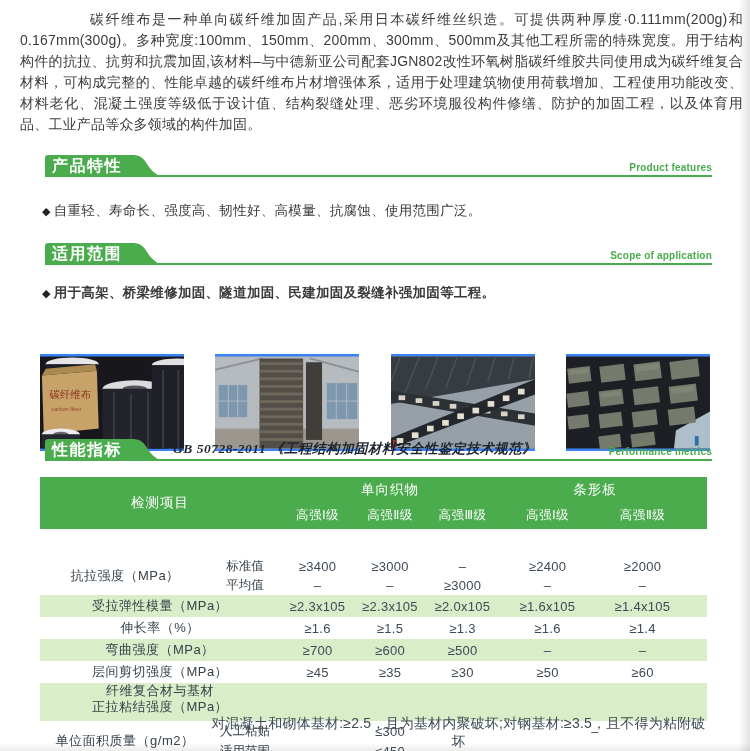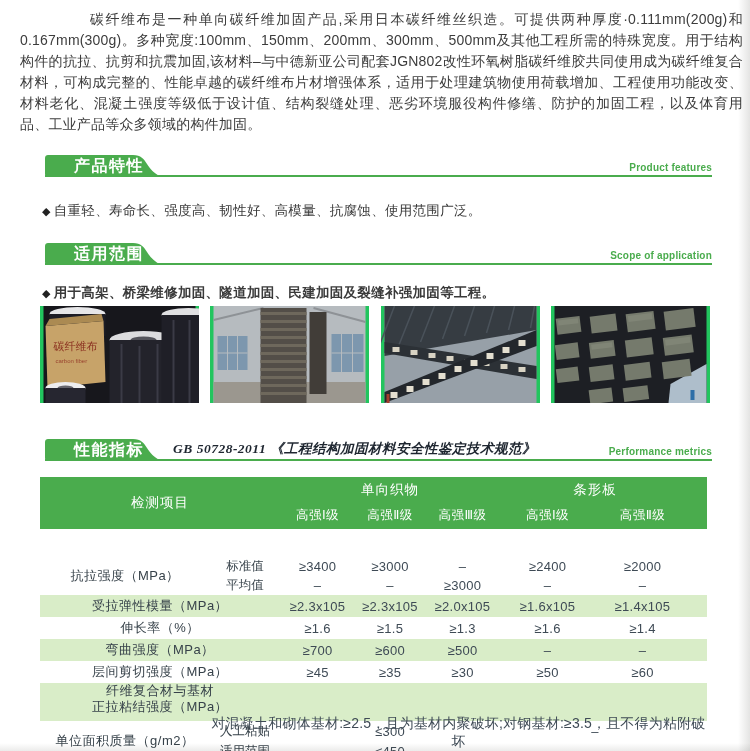--- a/index.html
+++ b/index.html
@@ -41,21 +41,21 @@
     position:relative;
     height:22px;
     margin:0 38px 0 45px;
   }
   .sec-head .badge{
     position:absolute;left:0;top:0;
     width:116px;height:22px;
   }
   .sec-head .badge svg{position:absolute;inset:0;width:100%;height:100%;}
   .sec-head .badge .zh{
-    position:absolute;left:29px;top:0;height:22px;
+    position:absolute;left:7px;top:0;height:22px;
     display:flex;align-items:center;
     color:#fff;font-size:16px;font-weight:bold;letter-spacing:1.5px;
   }
   .sec-head .en{
     position:absolute;right:0;bottom:4px;
     color:var(--accent-green);
     font-size:10px;font-weight:bold;letter-spacing:.2px;
   }
   .sec-head .rule{
     position:absolute;left:0;right:0;bottom:0;height:2px;
@@ -82,21 +82,21 @@
   .bullet .diamond{font-size:11px;margin-right:3px;color:#222;}
   .b-features{margin-top:24px;}
   .b-scope{margin-top:18px;font-weight:bold;}
 
   
   .photos{
     margin:3px 40px 0 40px;
     height:97px;
     display:flex;justify-content:space-between;
   }
-  .photo{width:159px;height:97px;background:#22c55e;}
+  .photo{width:144px;height:97px;background:#3b82f6;margin-top:48px;}
   .photo svg{display:block;width:100%;height:100%;}
 
   
   .mtable{
     margin:16px 0 0 40px;
     width:667px;
     font-size:13px;
     color:#3e4a55;
   }
   .trow,.thead,.t2row{

